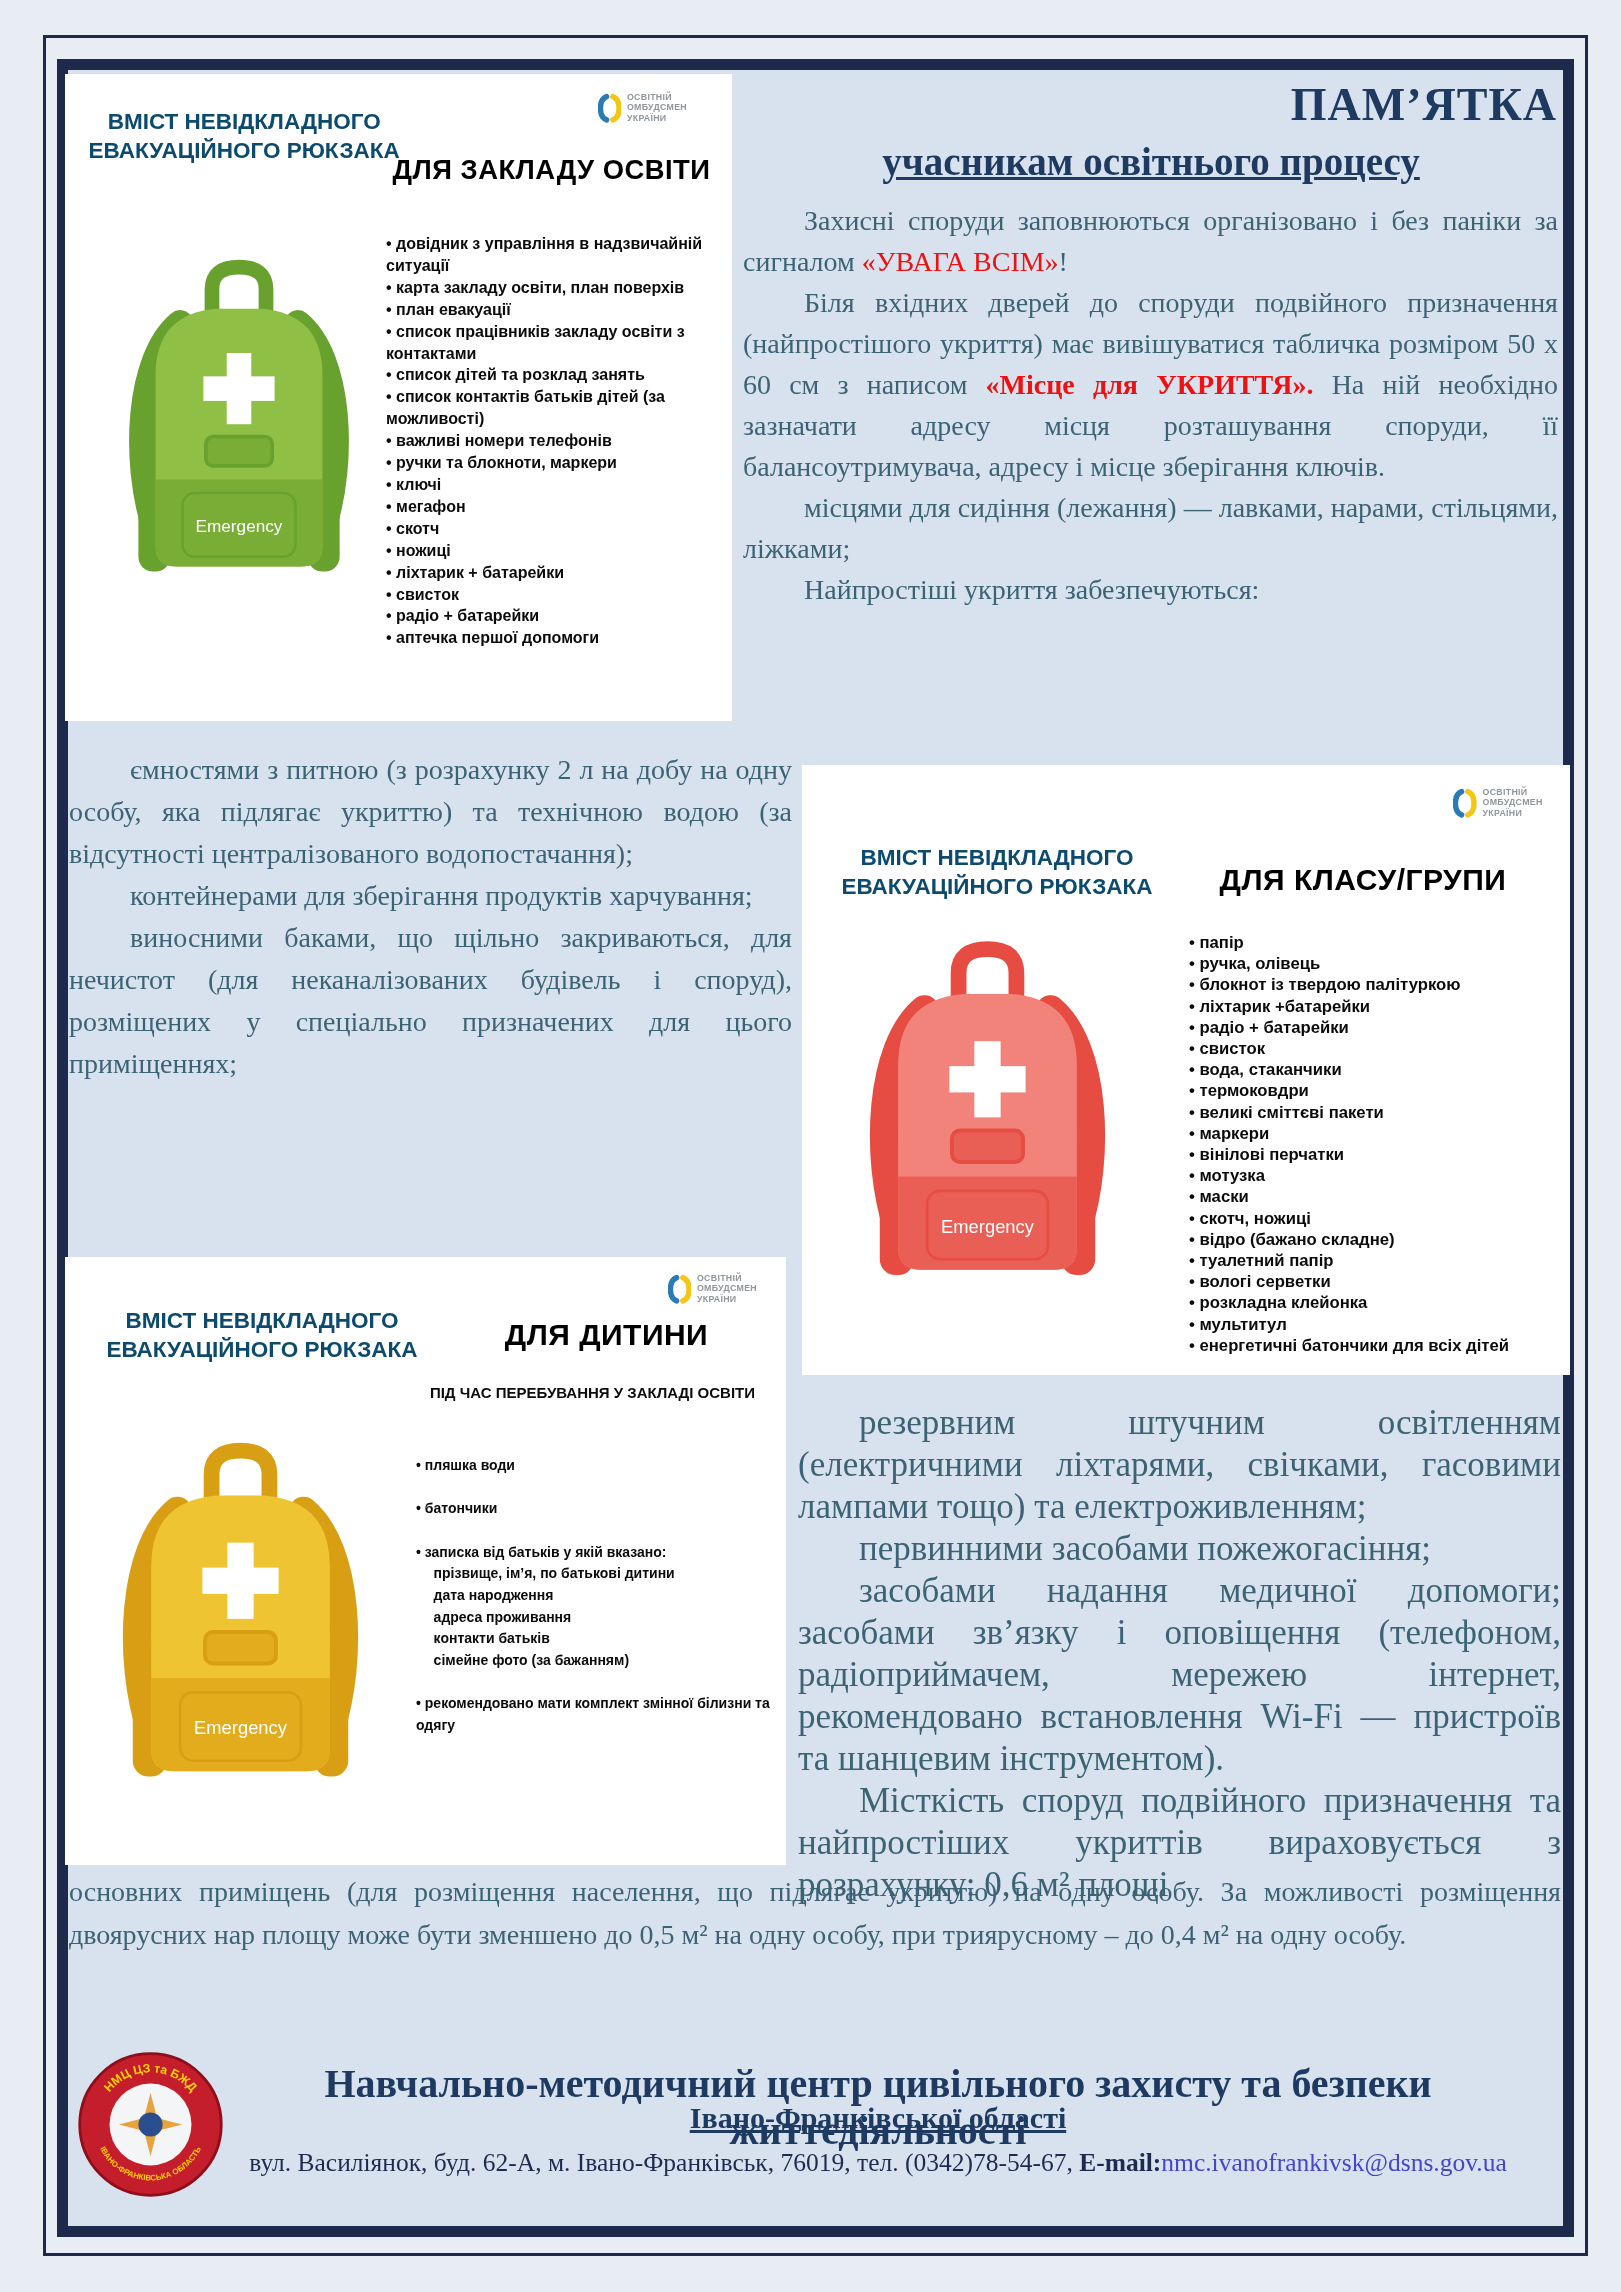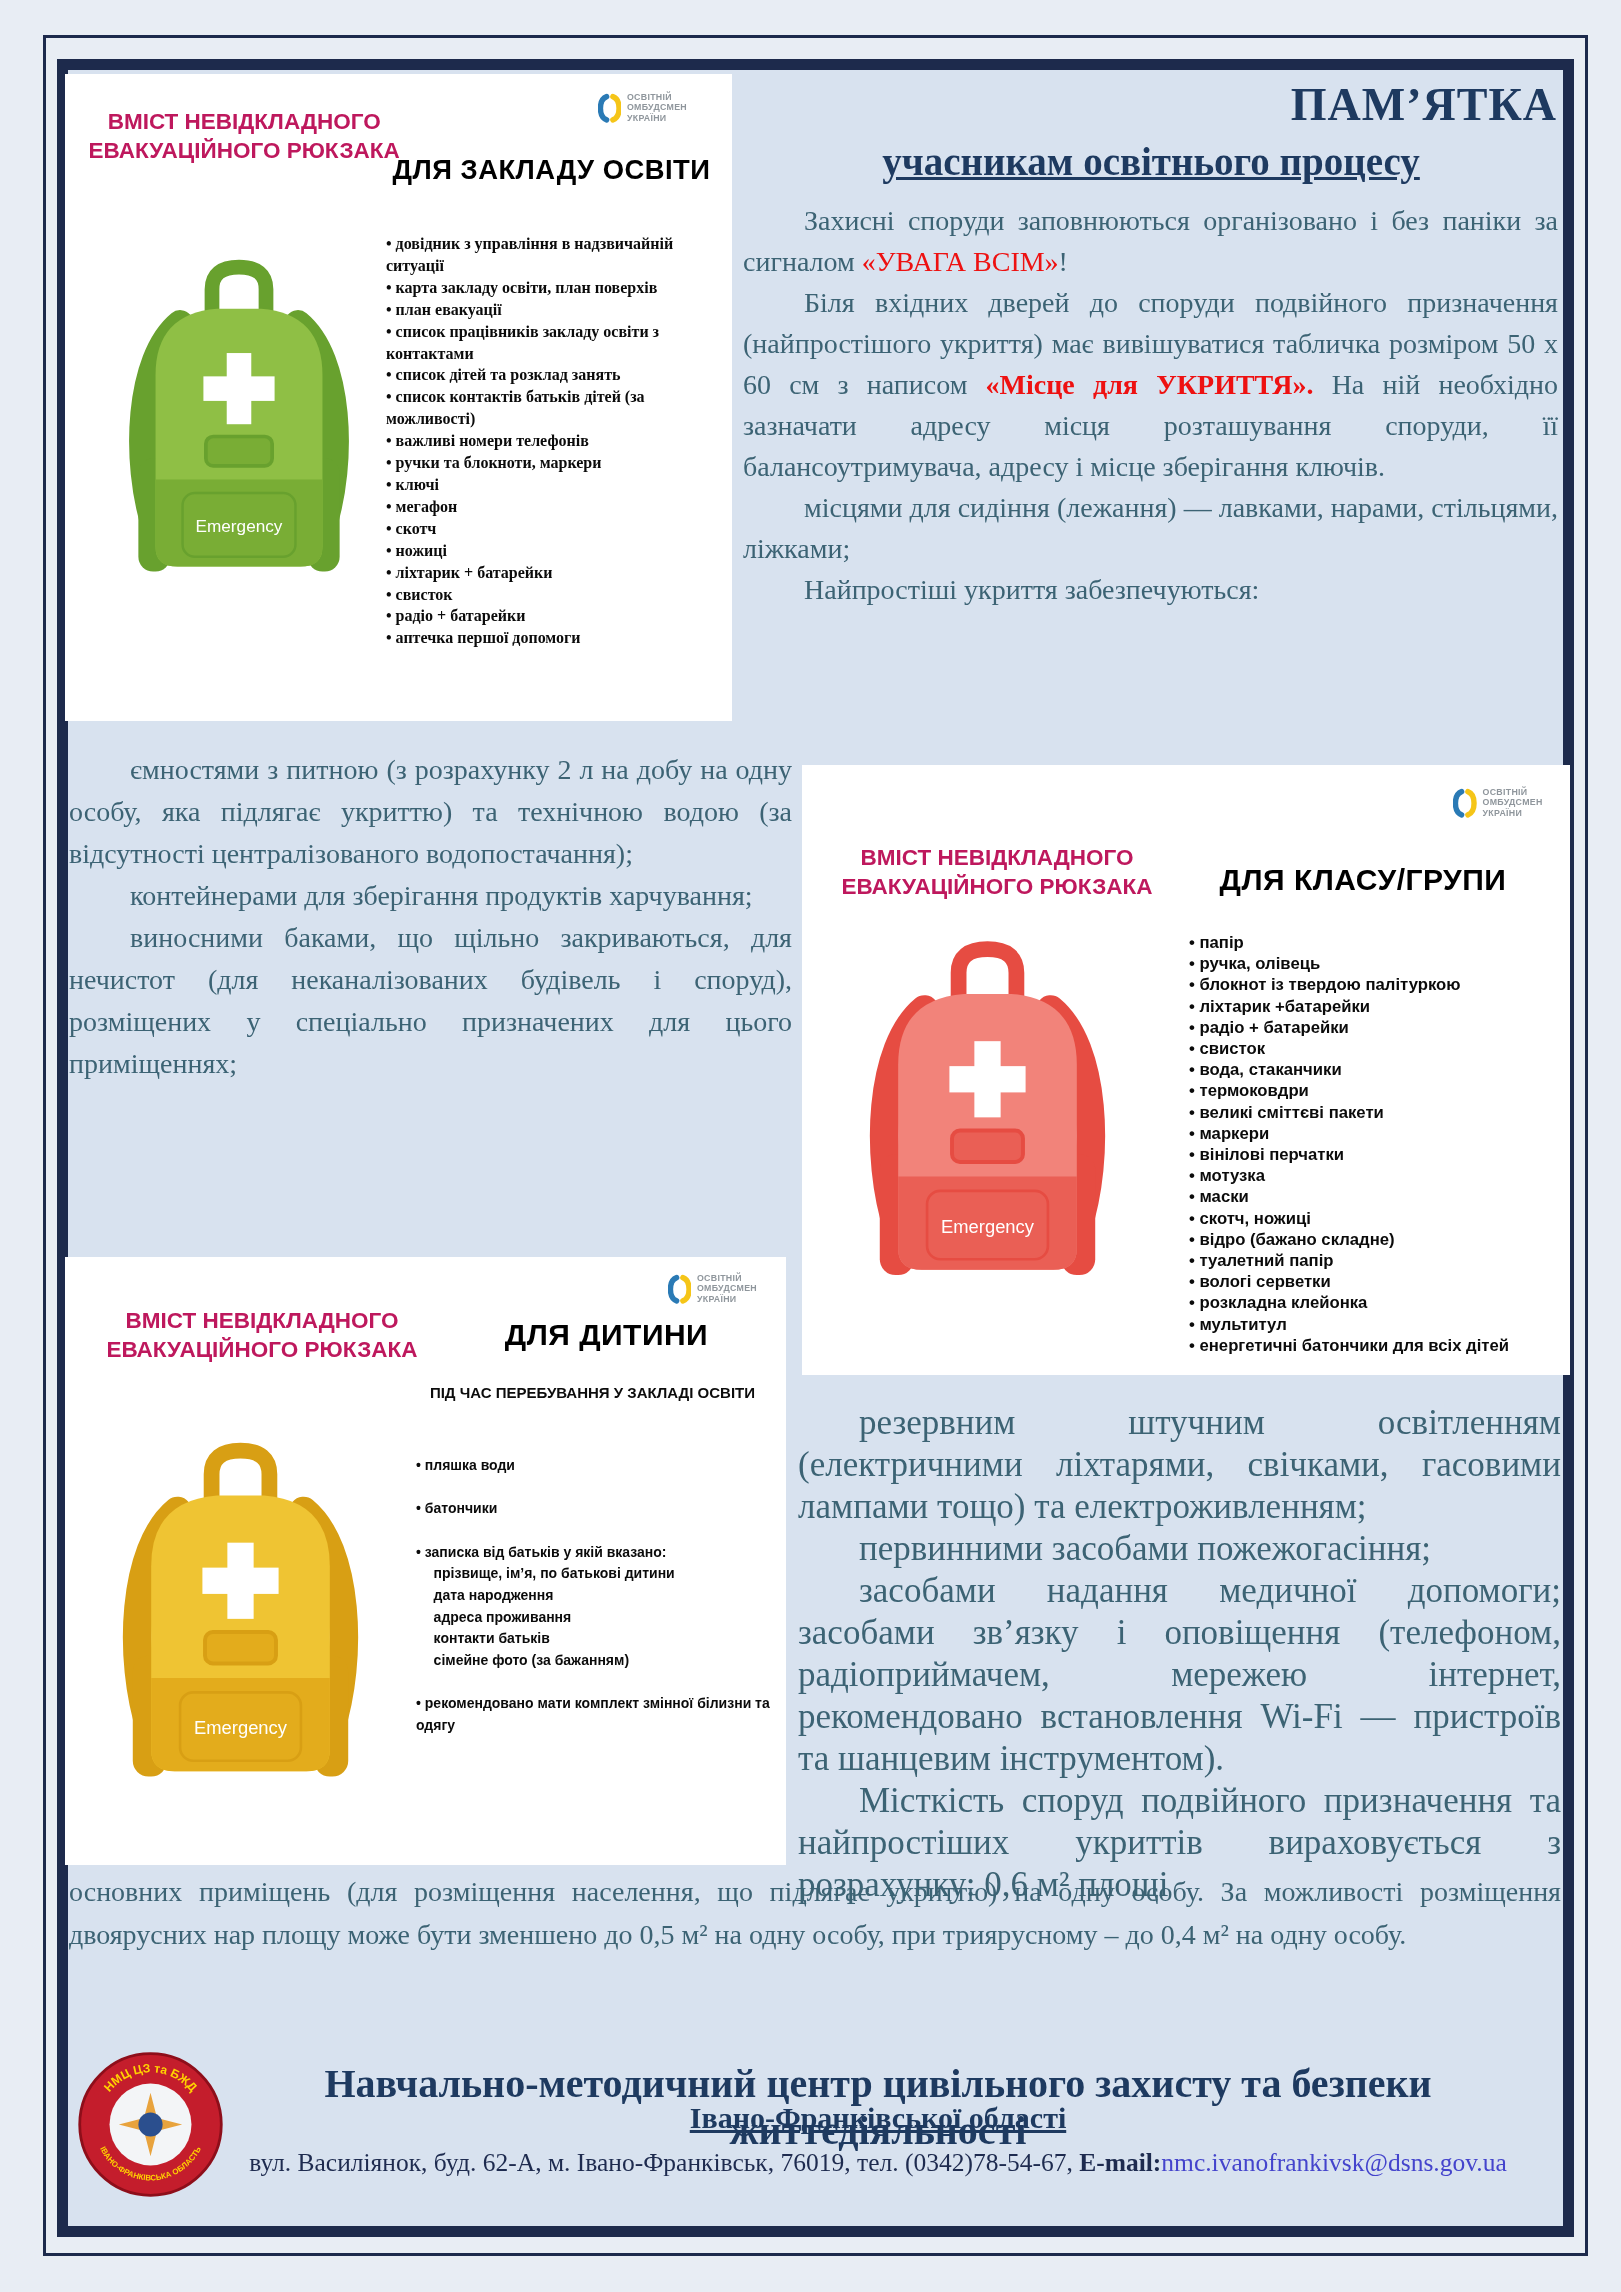--- a/index.html
+++ b/index.html
@@ -29,21 +29,21 @@
   .bottom-text { left:69px;  top:1870px; width:1492px; font-size:28px; line-height:43px; }
   .red  { color:var(--accent-red,#ee1111); }
   .red-bold { color:var(--accent-red,#ee1111); font-weight:bold; }
 
   
   .card { position:absolute; background:var(--card-bg,#ffffff); font-family:"Liberation Sans", sans-serif; }
   #card-school { left:65px;  top:74px;   width:667px; height:647px; }
   #card-class  { left:802px; top:765px;  width:768px; height:610px; }
   #card-child  { left:65px;  top:1257px; width:721px; height:608px; }
 
-  .card-header { position:absolute; font-weight:bold; color:#be185d; text-align:center; line-height:1.3; }
+  .card-header { position:absolute; font-weight:bold; color:#0c4a6e; text-align:center; line-height:1.3; }
   #card-school .card-header { left:15.7px; top:33px;  width:327px; font-size:22.5px; }
   #card-class  .card-header { left:23.5px; top:78px;  width:343px; font-size:22.5px; }
   #card-child  .card-header { left:25.5px; top:49px;  width:343px; font-size:22.5px; }
 
   .card-title { position:absolute; margin:0; font-weight:bold; color:#000; text-align:center; letter-spacing:0.5px; }
   #card-school .card-title { left:320px; top:80px;  width:333px; font-size:27.4px; }
   #card-class  .card-title { left:370px; top:98px; width:382px; font-size:30px; }
   #card-child  .card-title { left:380px; top:61px;  width:323px; font-size:30px; }
   .card-subtitle { position:absolute; left:345px; top:127px; width:365px; font-size:15px;
                    font-weight:bold; color:#0c0c0c; text-align:center; }
@@ -58,21 +58,21 @@
 
   
   .backpack { position:absolute; }
   #card-school .backpack { left:39px; top:147px; width:270px; height:431px; }
   #card-class  .backpack { left:41px; top:155px; width:289px; height:421px; }
   #card-child  .backpack { left:31px; top:169px; width:289px; height:412px; }
   .backpack svg { width:100%; height:100%; }
 
   
   .card-list { position:absolute; font-weight:bold; color:#0b0b0b; }
-  #card-school .card-list { left:321px; top:159px; width:333px; font-size:16px; line-height:1.37;font-family:Liberation Serif, serif; }
+  #card-school .card-list { left:321px; top:159px; width:333px; font-size:16px; line-height:1.37; }
   #card-class  .card-list { left:387px; top:167px; width:370px; font-size:16.7px;   line-height:1.27; }
   #card-child  .card-list { left:351px; top:198px; width:361px; font-size:14px;   line-height:1.55; }
   .list-item::before { content:"\2022  "; }
   .list-item.sub { padding-left:17.6px; }
   .list-item.sub::before { content:""; }
   .list-item.gap { margin-top:21.6px; }
 
   
   .footer-emblem { position:absolute; left:76px; top:2050px; width:149px; height:149px; }
   .footer-org  { position:absolute; left:196px; top:2060px; width:1364px; margin:0; text-align:center;

